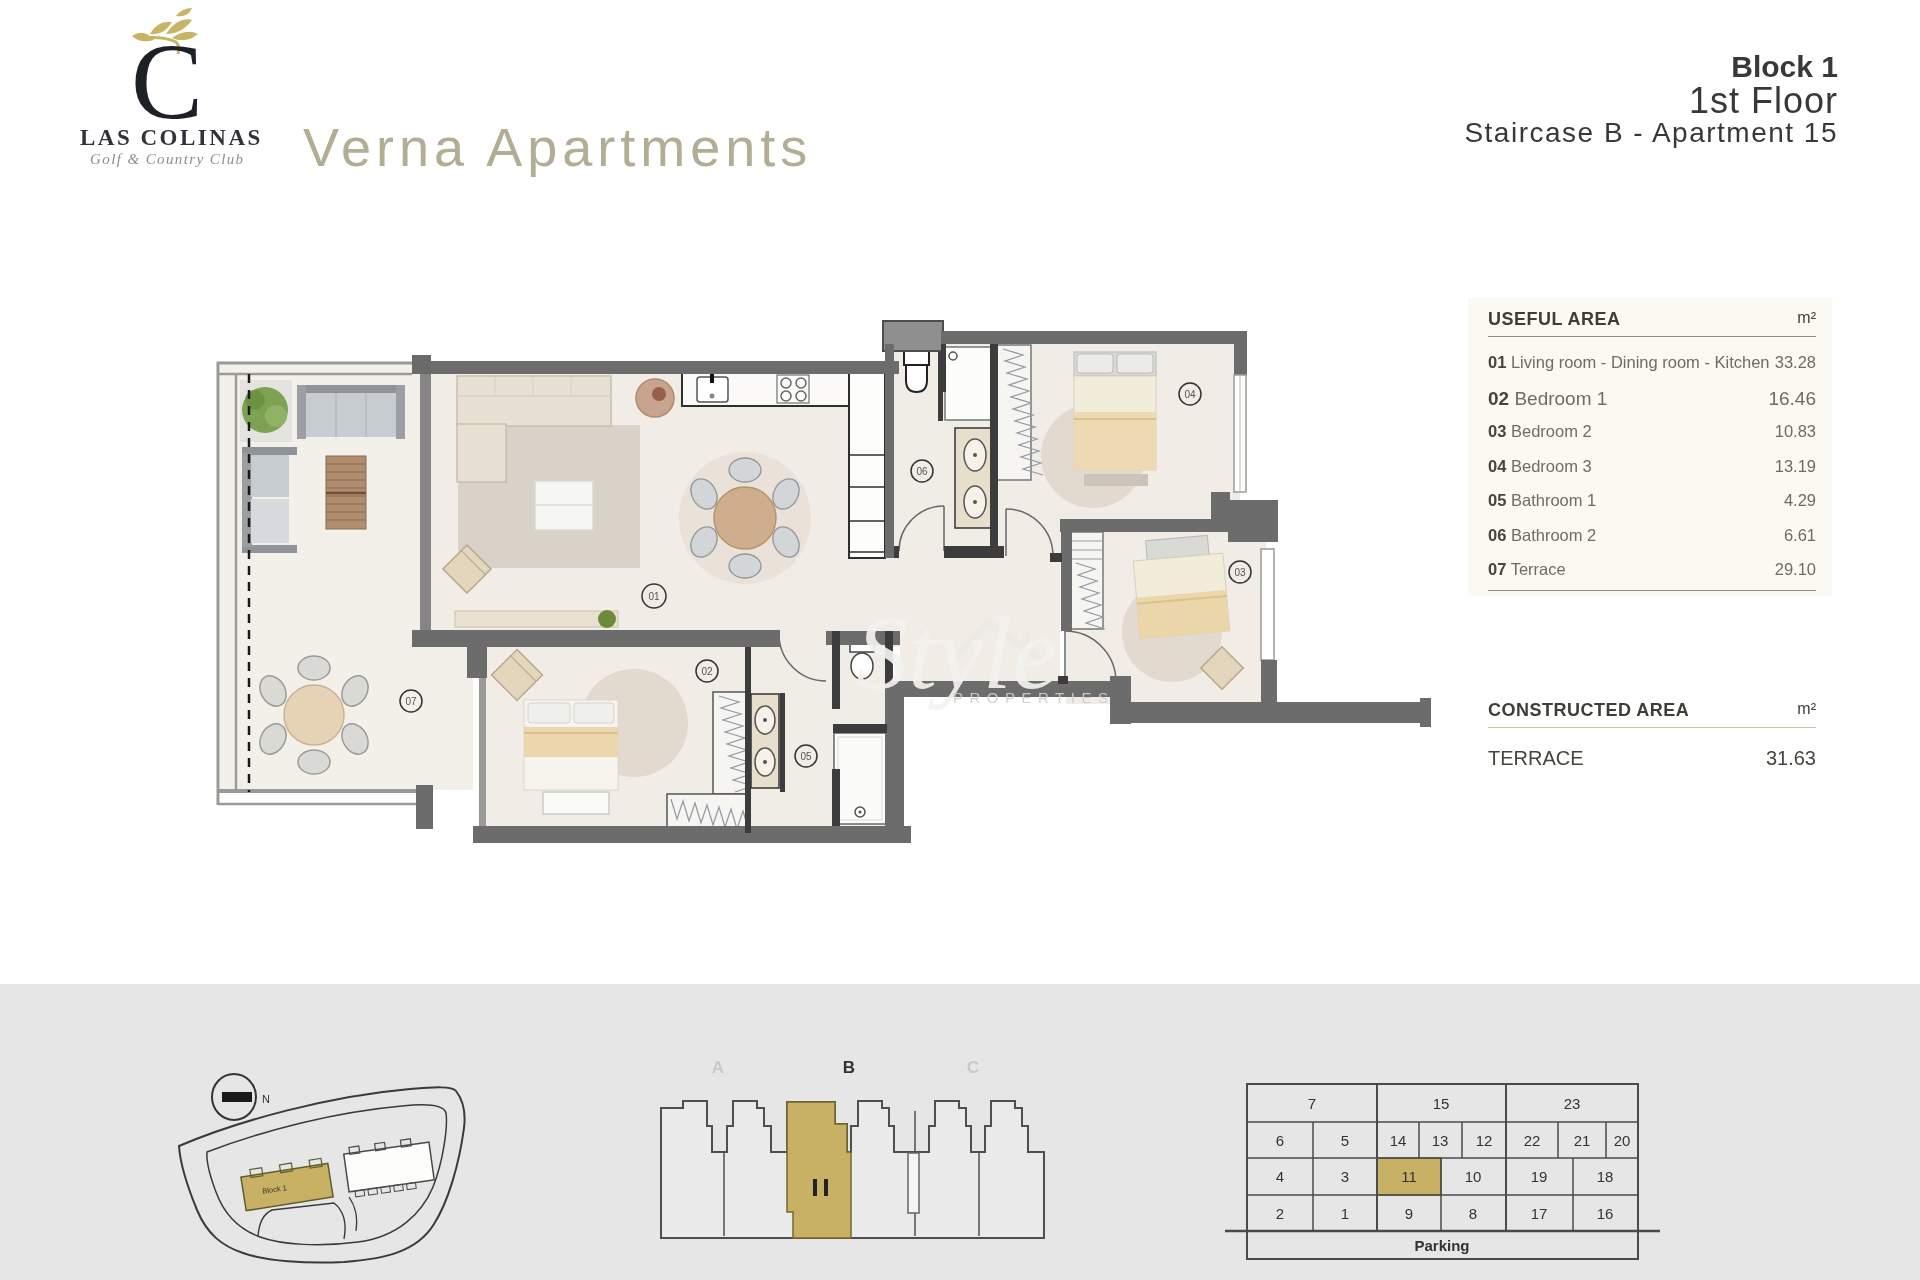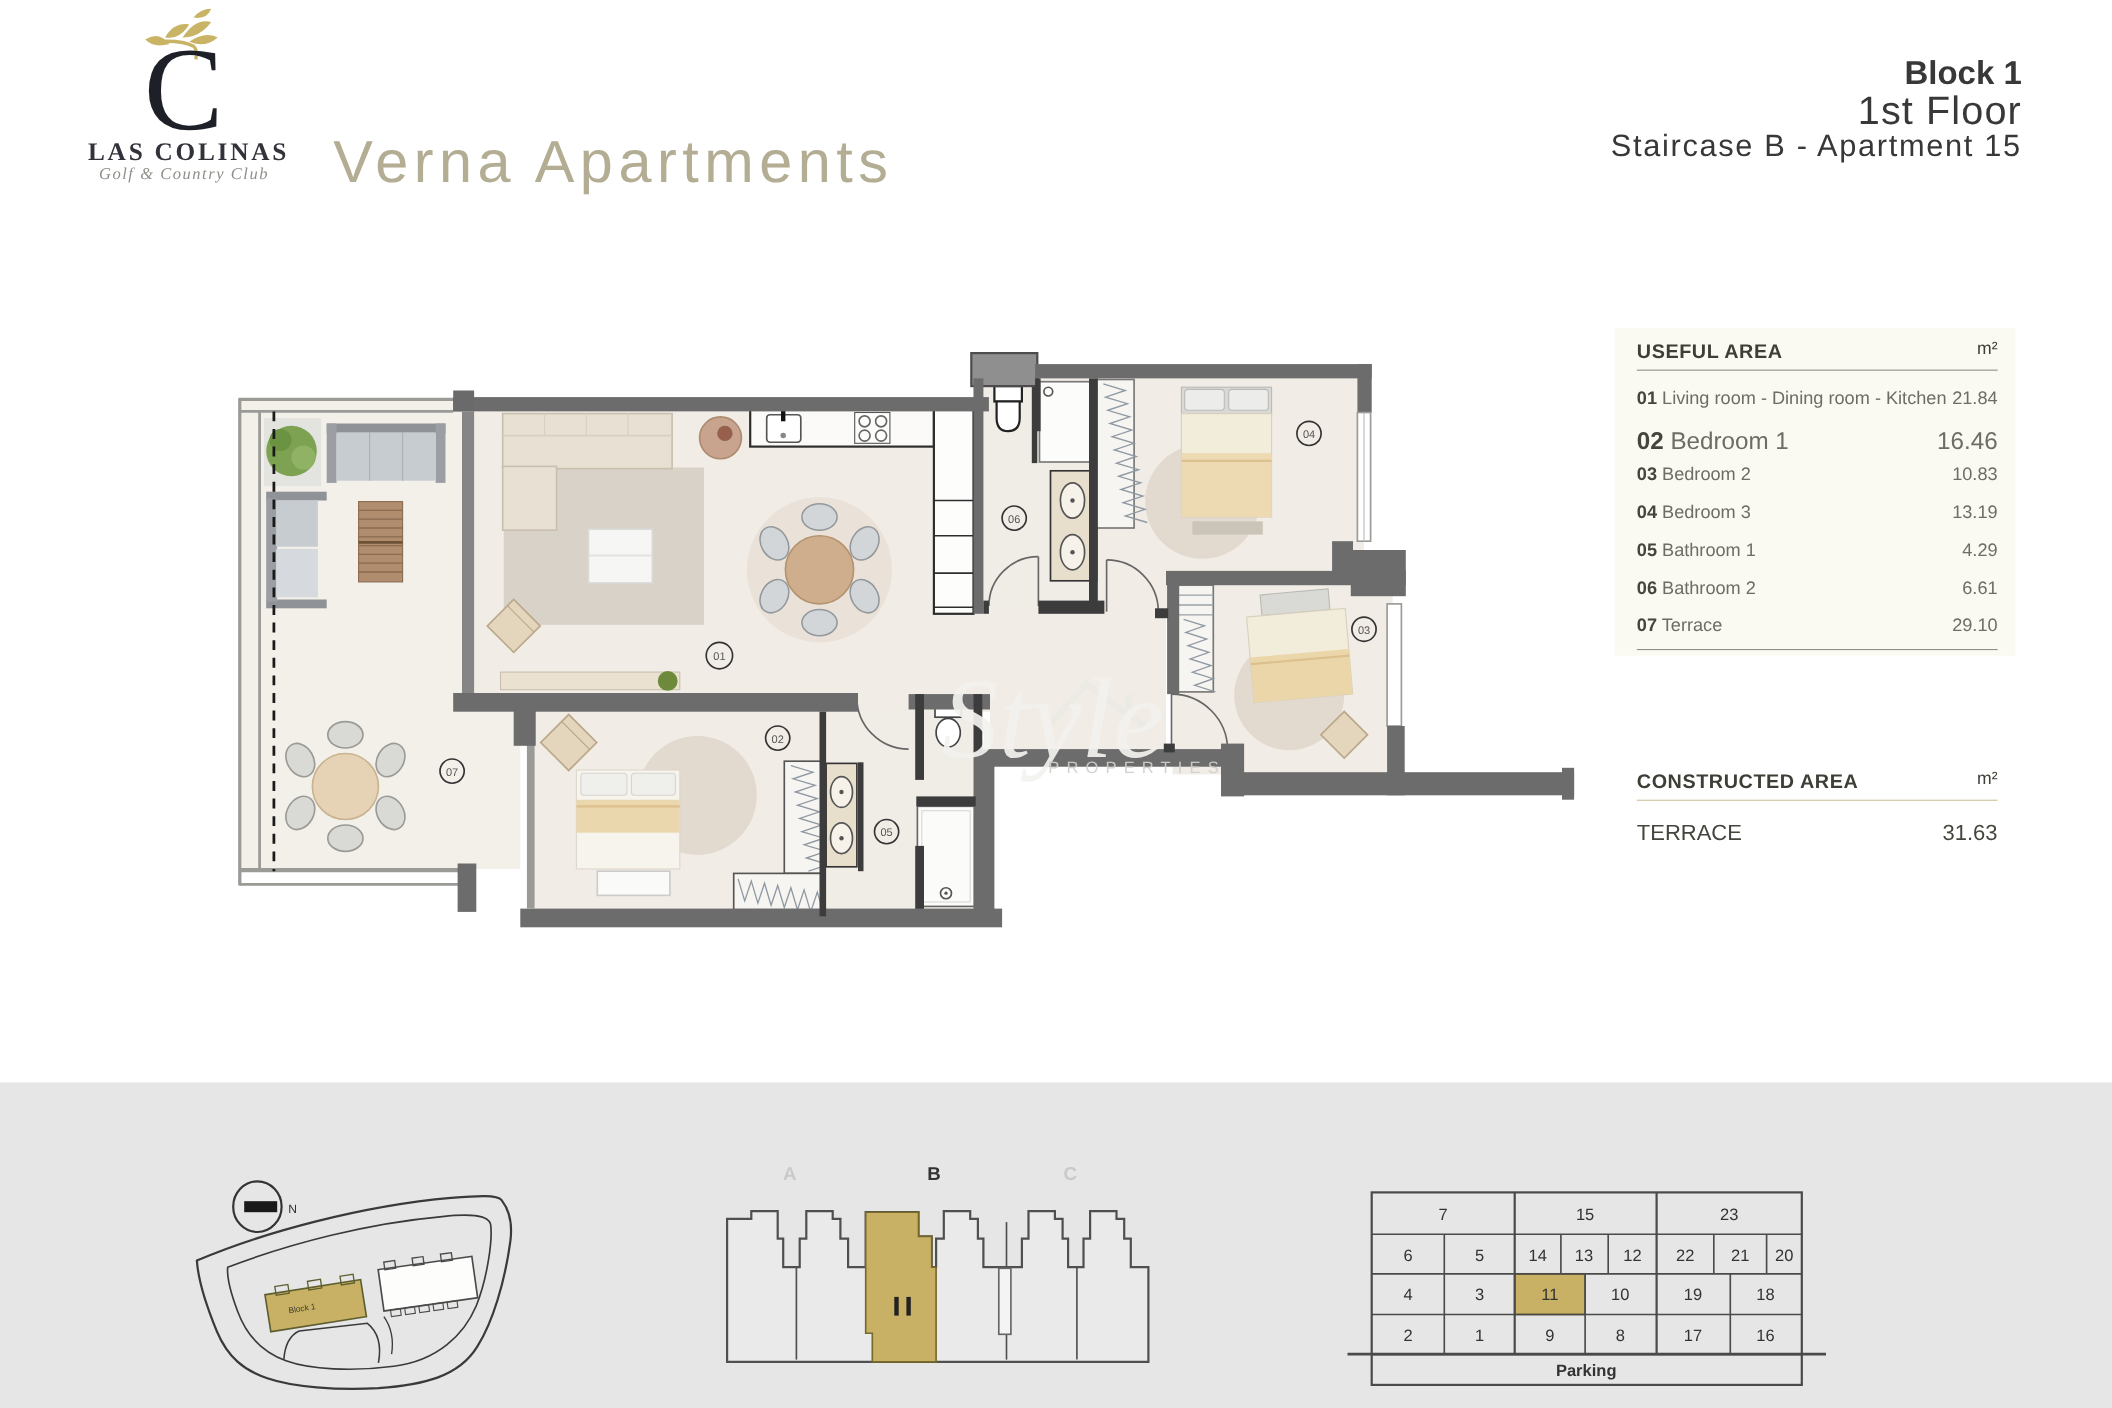--- a/index.html
+++ b/index.html
@@ -47,23 +47,23 @@
 
 <div class="abs" style="left:1488px;top:300px;width:328px;">
 
   <div style="position:relative;height:36px;padding-top:9px;">
     <span style="font-size:18px;font-weight:bold;color:#3e3e36;letter-spacing:0.5px;">USEFUL AREA</span>
     <span style="position:absolute;right:0;top:9px;font-size:16px;color:#3e3e36;">m²</span>
   </div>
   <div style="border-top:1.5px solid #8f8f8a;"></div>
   <div style="height:16px;"></div>
 
-  <div style="position:relative;height:34.5px;font-size:16.5px;color:#6e6d63;"><b style="color:#45453d;">01</b> Living room - Dining room - Kitchen<span style="position:absolute;right:0;">21.84</span></div>
-
-  <div style="position:relative;height:34.5px;font-size:22px;color:#6e6d63;"><b style="color:#45453d;">02</b> Bedroom 1<span style="position:absolute;right:0;">16.46</span></div>
+  <div style="position:relative;height:34.5px;font-size:16.5px;color:#6e6d63;"><b style="color:#45453d;">01</b> Living room - Dining room - Kitchen<span style="position:absolute;right:0;">33.28</span></div>
+
+  <div style="position:relative;height:34.5px;font-size:19px;color:#6e6d63;"><b style="color:#45453d;">02</b> Bedroom 1<span style="position:absolute;right:0;">16.46</span></div>
 
   <div style="position:relative;height:34.5px;font-size:16.5px;color:#6e6d63;"><b style="color:#45453d;">03</b> Bedroom 2<span style="position:absolute;right:0;">10.83</span></div>
 
   <div style="position:relative;height:34.5px;font-size:16.5px;color:#6e6d63;"><b style="color:#45453d;">04</b> Bedroom 3<span style="position:absolute;right:0;margin-left:48px;">13.19</span></div>
 
   <div style="position:relative;height:34.5px;font-size:16.5px;color:#6e6d63;"><b style="color:#45453d;">05</b> Bathroom 1<span style="position:absolute;right:0;">4.29</span></div>
 
   <div style="position:relative;height:34.5px;font-size:16.5px;color:#6e6d63;"><b style="color:#45453d;">06</b> Bathroom 2<span style="position:absolute;right:0;">6.61</span></div>
 
   <div style="position:relative;height:30px;font-size:16.5px;color:#6e6d63;"><b style="color:#45453d;">07</b> Terrace<span style="position:absolute;right:0;">29.10</span></div>

